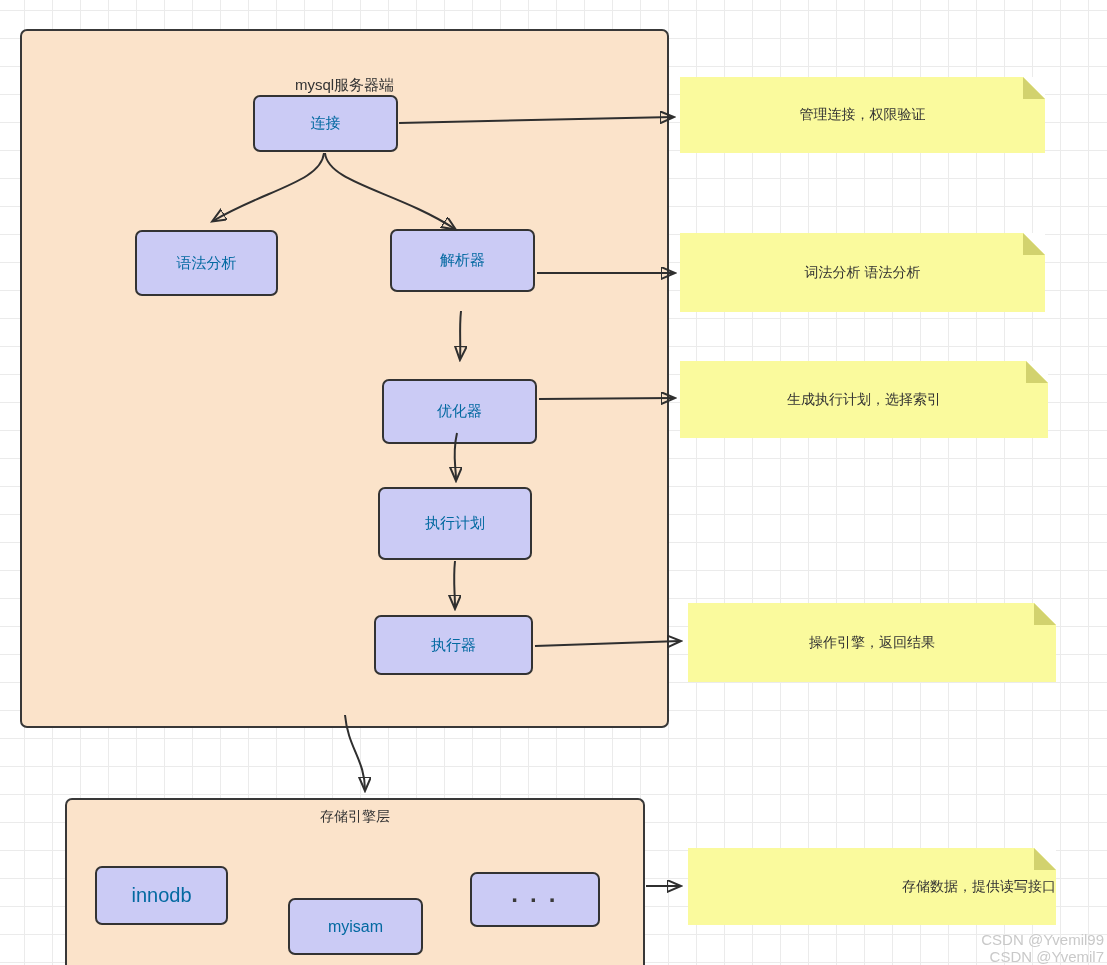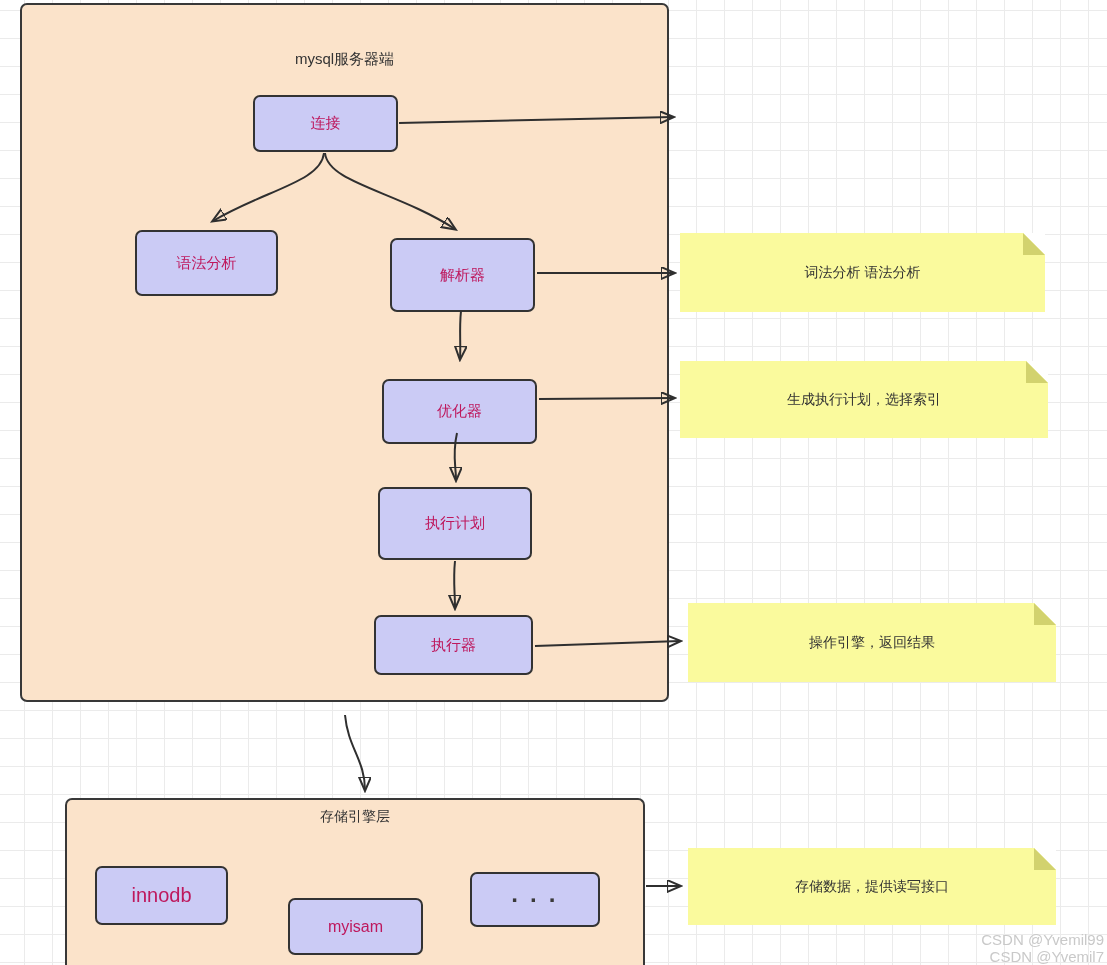--- a/index.html
+++ b/index.html
@@ -37,21 +37,21 @@
   }
   .node {
     position: absolute;
     background: #cbcbf5;
     border: 2px solid #333333;
     border-radius: 7px;
     box-sizing: border-box;
     display: flex;
     align-items: center;
     justify-content: center;
-    color: #be185d;
+    color: #0369a1;
     font-size: 15px;
   }
   .node.dots {
     font-size: 24px;
     font-weight: bold;
     letter-spacing: 2px;
     color: #3a3a3a;
   }
   .note {
     position: absolute;
@@ -103,60 +103,63 @@
     font-size: 15px;
     line-height: 17px;
     white-space: nowrap;
   }
 </style>
 </head>
 <body>
 
 <div class="canvas">
 
-  <div class="container-box" style="left:20px; top:3px; width:649px; height:699px;">
+  <div class="container-box" style="left:20px; top:29px; width:649px; height:699px;">
     <div class="container-title" style="top:45px;">mysql服务器端</div>
   </div>
 
   <div class="container-box" style="left:65px; top:798px; width:580px; height:170px; border-bottom:none; border-radius:7px 7px 0 0;">
     <div class="container-title" style="top:8px; font-size:14px;">存储引擎层</div>
   </div>
 
   <div class="node" style="left:253px; top:95px; width:145px; height:57px;">连接</div>
 
   <div class="node" style="left:135px; top:230px; width:143px; height:66px;">语法分析</div>
 
-  <div class="node" style="left:390px; top:238px; width:145px; height:74px;">解析器</div>
+  <div class="node" style="left:390px; top:229px; width:145px; height:63px;">解析器</div>
 
   <div class="node" style="left:382px; top:379px; width:155px; height:65px;">优化器</div>
 
   <div class="node" style="left:378px; top:487px; width:154px; height:73px;">执行计划</div>
 
   <div class="node" style="left:374px; top:615px; width:159px; height:60px;">执行器</div>
 
   <div class="node" style="left:95px; top:866px; width:133px; height:59px; font-size:20px;">innodb</div>
 
   <div class="node" style="left:288px; top:870px; width:135px; height:57px; font-size:16px;margin-top:28px;">myisam</div>
 
   <div class="node dots" style="left:470px; top:872px; width:130px; height:55px;">· · ·</div>
 
+  <div class="note" style="left:680px; top:77px; width:365px; height:76px;">
+    <span>管理连接，权限验证</span>
+  </div>
 
   <div class="note" style="left:680px; top:233px; width:365px; height:79px;">
     <span>词法分析 语法分析</span>
   </div>
 
   <div class="note" style="left:680px; top:361px; width:368px; height:77px;">
     <span>生成执行计划，选择索引</span>
   </div>
 
   <div class="note" style="left:688px; top:603px; width:368px; height:79px;">
     <span>操作引擎，返回结果</span>
   </div>
 
-  <div class="note" style="left:688px; top:848px; width:368px; height:77px;">
+  <div class="note" style="left:688px; top:848px; width:368px; height:77px;justify-content:flex-end;">
     <span>存储数据，提供读写接口</span>
   </div>
 
   <svg class="arrows" width="1107" height="965" viewBox="0 0 1107 965">
     <defs>
       <marker id="ah" markerUnits="userSpaceOnUse" markerWidth="16" markerHeight="13" refX="13" refY="6" orient="auto">
         <path d="M0,0 L14,6 L0,12 Z" fill="#2f2f2f" stroke="none"></path>
       </marker>
     </defs>
     <path d="M 399 123 L 673 117" marker-end="url(#ah)"></path>

